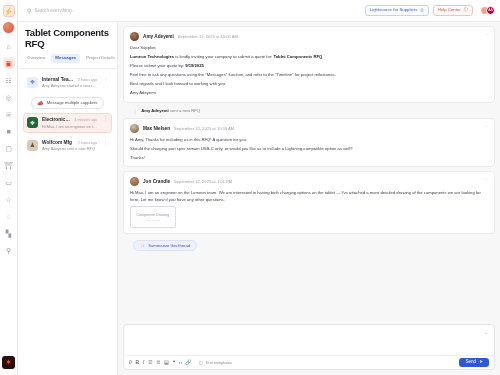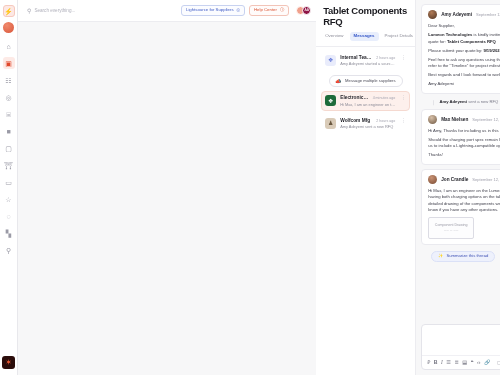--- a/index.html
+++ b/index.html
@@ -39,21 +39,21 @@
   .rail-ico.active { background:#fdeae6; color:#e0482b; }
   .rail-spacer { flex: 1 1 auto; }
   .rail-bottom-logo {
     width: 13px; height: 13px; border-radius: 3px;
     background: #2b0d0b; color:#ef5a33;
     display:flex; align-items:center; justify-content:center;
     font-size: 8px; margin-bottom: 6px;
   }
 
   
-  .main { flex: 1 1 auto; display: flex; height:375px; min-width:0; }
+  .main { flex: 1 1 auto; display: flex; flex-direction: column; height:375px; min-width:0; }
 
   
   .topbar {
     height: 22px; background:#ffffff; border-bottom:1px solid #ececf0;
     display: flex; align-items: center; padding: 0 5px; gap: 4px; flex:0 0 22px;
   }
   .search {
     display: flex; align-items: center; gap: 3px;
     height: 13px; width: 150px; padding: 0 4px;
     border-radius: 3px; background: #ffffff;

